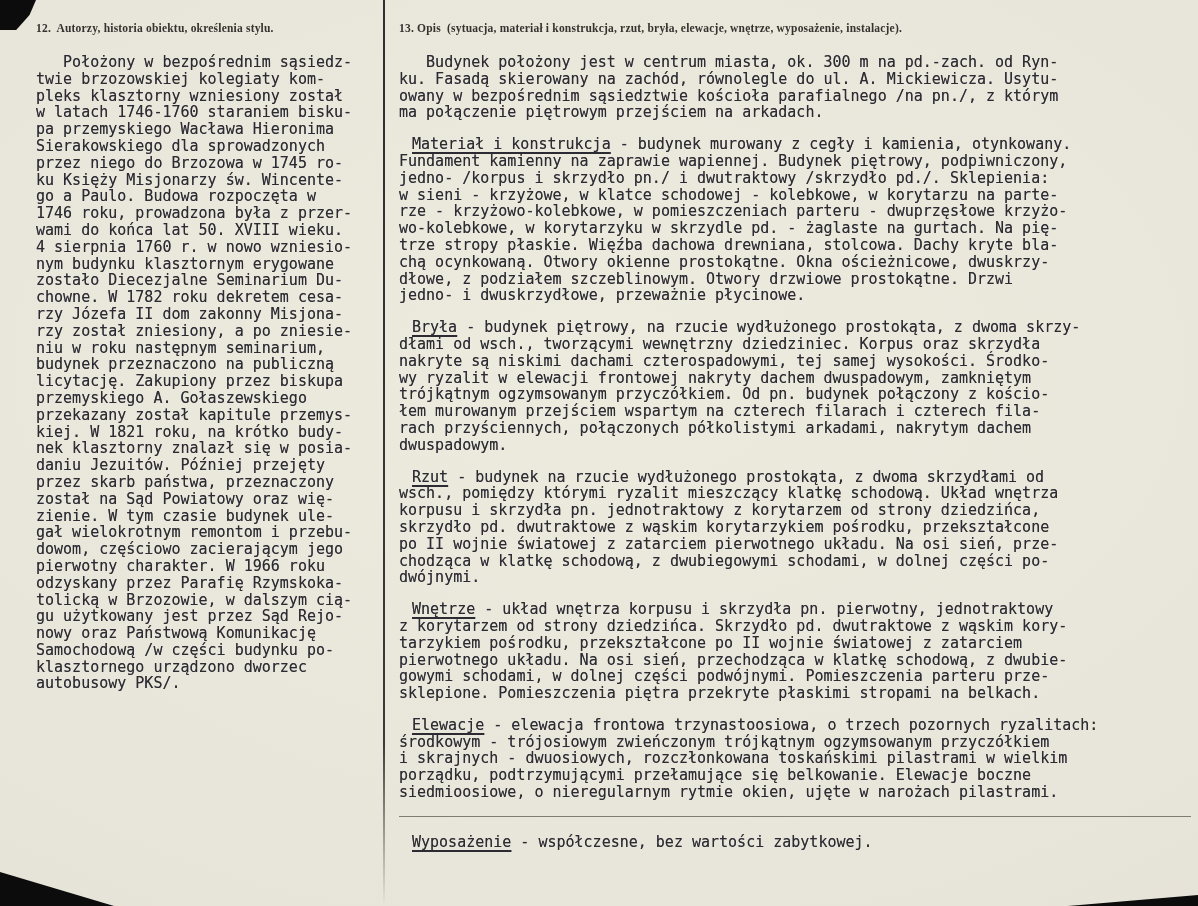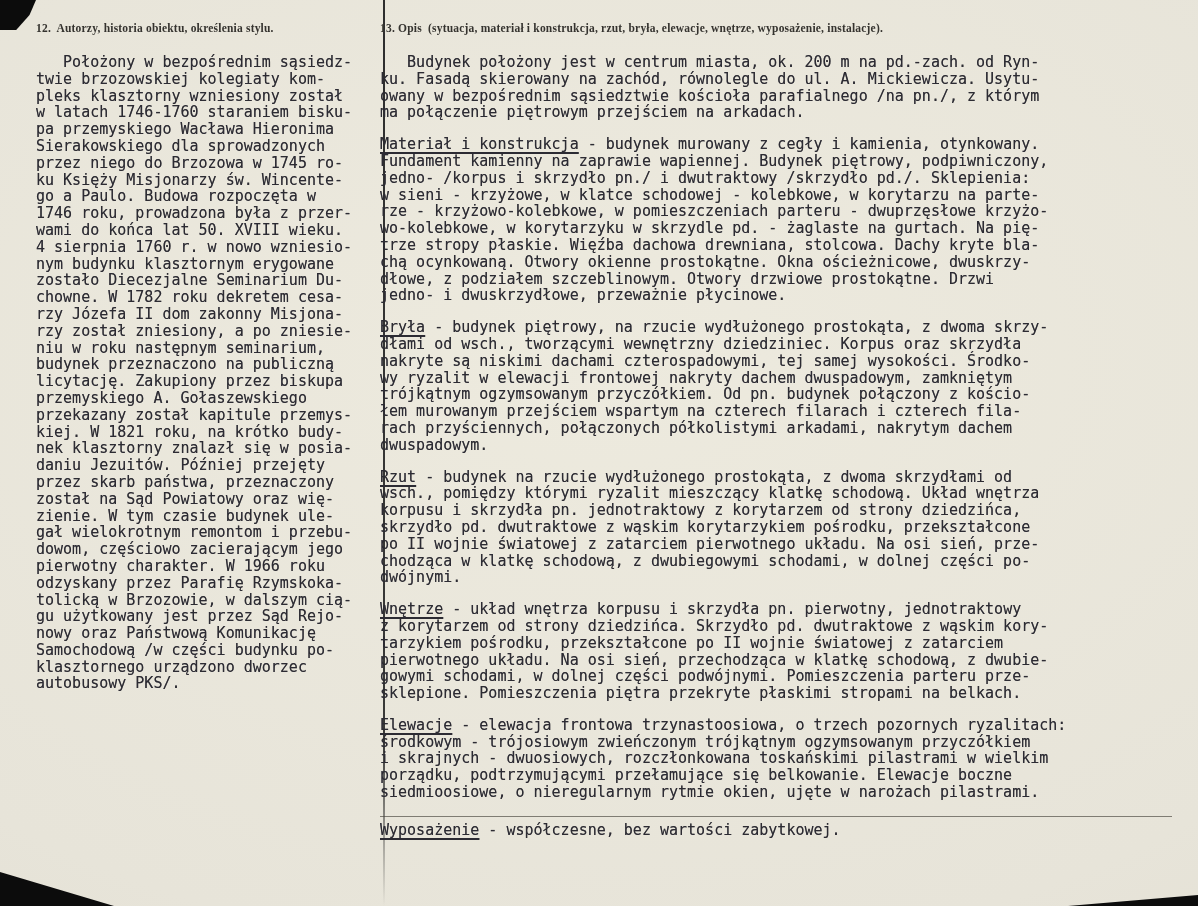--- a/index.html
+++ b/index.html
@@ -14,34 +14,34 @@
   .page {
     position: absolute; inset: 0;
     background: radial-gradient(140% 120% at 50% 40%, #edeade 0%, #e7e4d9 55%, #ded9cd 100%);
   }
   .divider {
     position: absolute; left: 383px; top: 0; width: 2px; height: 100%;
     background: linear-gradient(#2e2e2e 0%, #3a3a38 82%, rgba(58,58,56,0) 100%);
   }
   .col { position: absolute; top: 22px; }
   .col.left  { left: 36px;  width: 345px; }
-  .col.right { left: 380px; width: 792px; }
+  .col.right { left: 399px; width: 792px; }
   .col-header {
     font-family: "Liberation Serif", serif;
     font-size: 11.5px; font-weight: bold; color: #35332f;
     letter-spacing: 0.2px; margin-bottom: 20px; white-space: pre-wrap;
   }
   .body-text {
     font-size: 15px; line-height: 16.8px;
     white-space: pre-wrap; color: #2c2b33;
     text-shadow: 0 0 0.4px rgba(44,43,51,0.55);
   }
   .section { margin-bottom: 15px; }
-  .label-underline { text-decoration: underline; text-underline-offset: 3px; text-decoration-thickness: 1.5px; }
-  .rule-above { border-top: 1px solid rgba(70,68,60,0.65); padding-top: 5px; }
+  .label-underline { text-decoration: underline; text-underline-offset: 3px; text-decoration-thickness: 1.5px; margin-left: 13px; }
+  .rule-above { border-top: 1px solid rgba(70,68,60,0.65); padding-top: 17px; }
   .mark { position: absolute; background: #0c0c0c; }
   .mark.top-left { left: 0; top: 0; width: 36px; height: 30px;
     clip-path: polygon(0 0, 100% 0, 82% 50%, 45% 100%, 0 100%); }
   .mark.bottom-left { left: 0; bottom: 0; width: 114px; height: 34px;
     clip-path: polygon(0 0, 100% 100%, 0 100%); }
   .mark.bottom-right { right: 0; bottom: 0; width: 130px; height: 11px;
     clip-path: polygon(100% 0, 100% 100%, 0 100%); }
 </style>
 </head>
 <body>
@@ -92,21 +92,21 @@
 gu użytkowany jest przez Sąd Rejo-
 nowy oraz Państwową Komunikację
 Samochodową /w części budynku po-
 klasztornego urządzono dworzec
 autobusowy PKS/.</div>
   </div>
 
   <div class="col right">
     <div class="col-header">13. Opis  (sytuacja, materiał i konstrukcja, rzut, bryła, elewacje, wnętrze, wyposażenie, instalacje).</div>
     <div id="right-sections">
-        <p class="body-text section"><span>   Budynek położony jest w centrum miasta, ok. 200 m na pd.-zach. od Ryn-
+        <p class="body-text section"><span>   Budynek położony jest w centrum miasta, ok. 300 m na pd.-zach. od Ryn-
 ku. Fasadą skierowany na zachód, równolegle do ul. A. Mickiewicza. Usytu-
 owany w bezpośrednim sąsiedztwie kościoła parafialnego /na pn./, z którym
 ma połączenie piętrowym przejściem na arkadach.</span></p>
         <p class="body-text section"><span class="label-underline">Materiał i konstrukcja</span><span> - budynek murowany z cegły i kamienia, otynkowany.
 Fundament kamienny na zaprawie wapiennej. Budynek piętrowy, podpiwniczony,
 jedno- /korpus i skrzydło pn./ i dwutraktowy /skrzydło pd./. Sklepienia:
 w sieni - krzyżowe, w klatce schodowej - kolebkowe, w korytarzu na parte-
 rze - krzyżowo-kolebkowe, w pomieszczeniach parteru - dwuprzęsłowe krzyżo-
 wo-kolebkowe, w korytarzyku w skrzydle pd. - żaglaste na gurtach. Na pię-
 trze stropy płaskie. Więźba dachowa drewniana, stolcowa. Dachy kryte bla-

